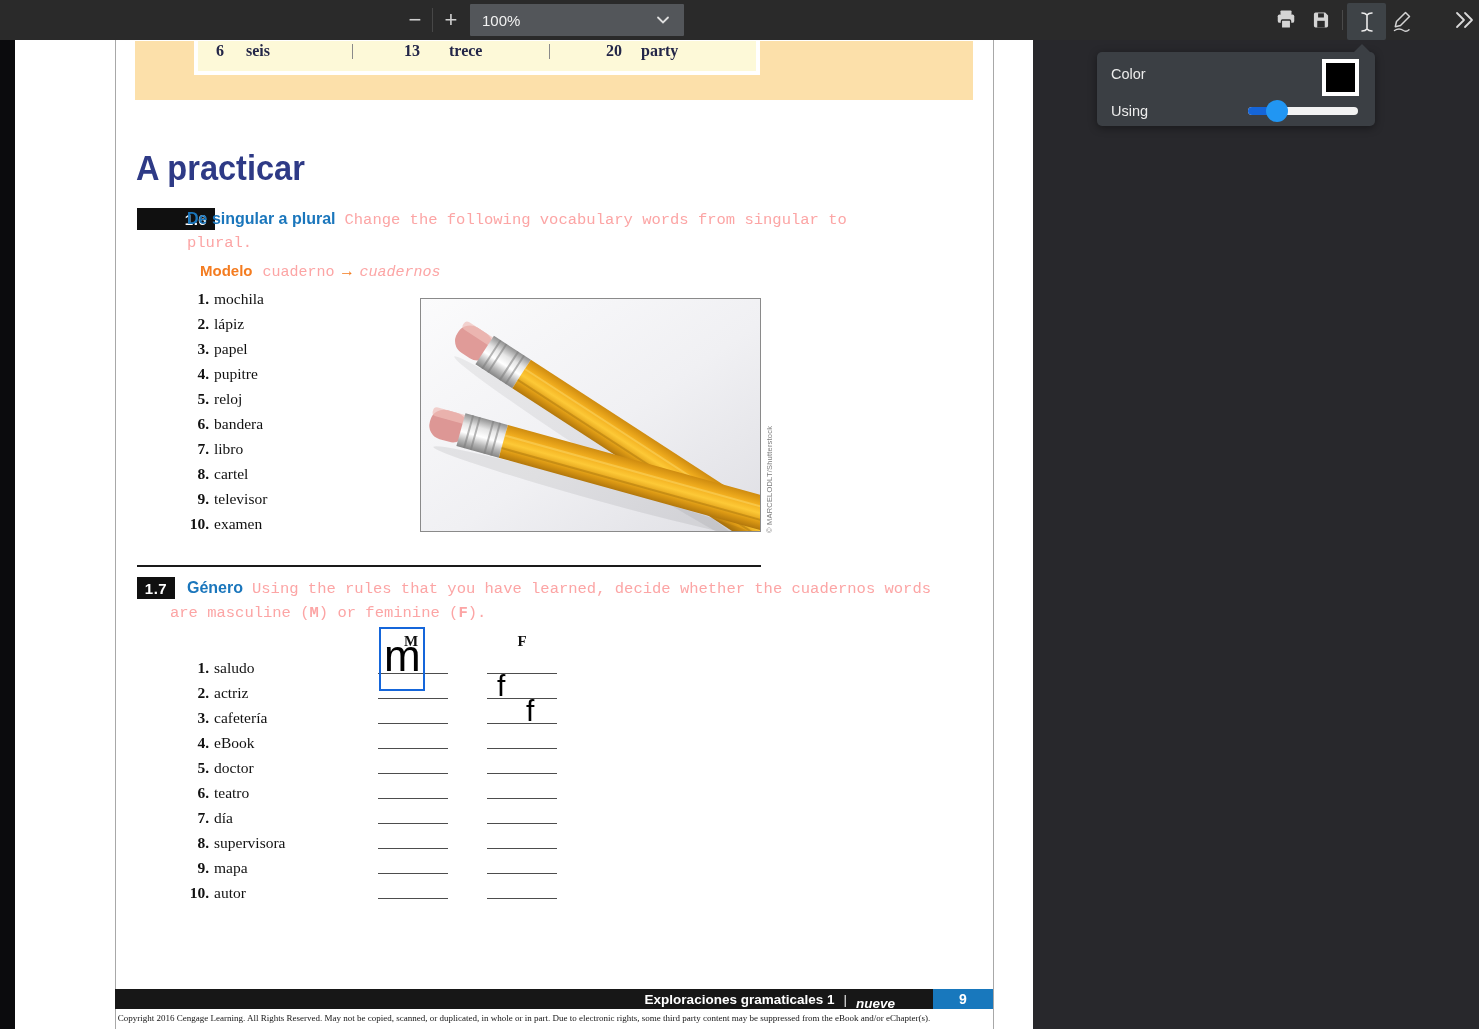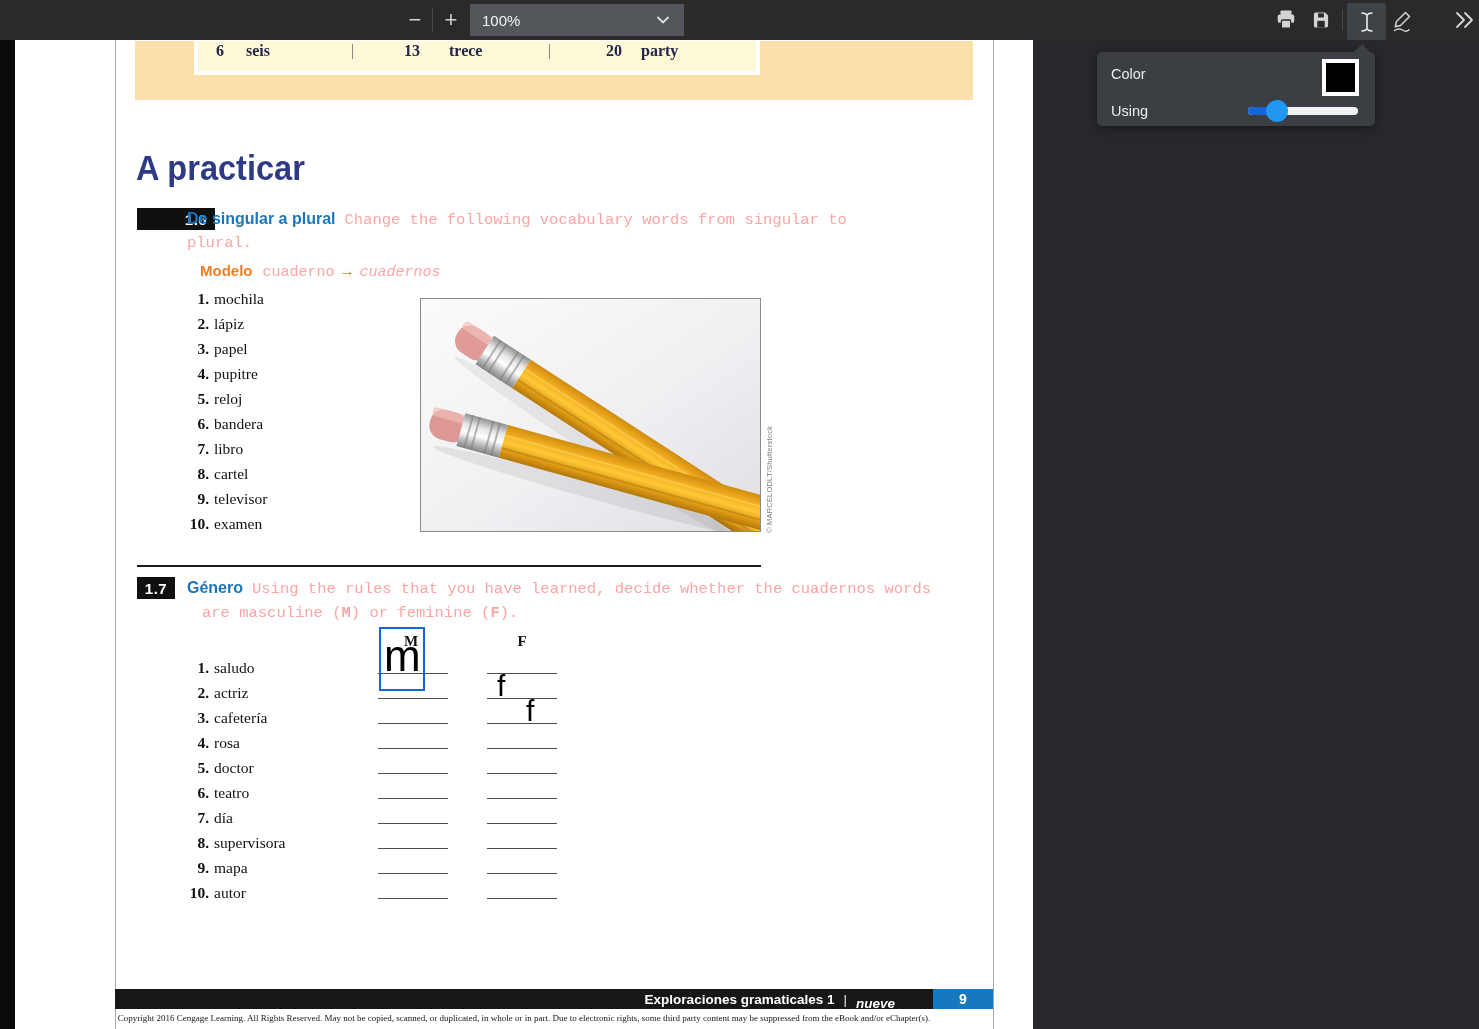--- a/index.html
+++ b/index.html
@@ -267,39 +267,39 @@
     </svg>
   </div>
   <div class="abs credit">© MARCELODLT/Shutterstock</div>
 
   <div class="abs rule"></div>
 
   <div class="abs exbox" style="left:137px;top:577px;">1.7</div>
   <div class="abs exrow" style="left:187px;top:576px;">
     <span class="extitle">Género</span><span class="instr">Using the rules that you have learned, decide whether the cuadernos words</span>
   </div>
-  <div class="abs exrow" style="left:202px;top:600px;">
+  <div class="abs exrow" style="left:170px;top:600px;">
     <span class="instr">are masculine (</span><span class="instr" style="font-weight:bold;">M</span><span class="instr">) or feminine (</span><span class="instr" style="font-weight:bold;">F</span><span class="instr">).</span>
   </div>
 
   <div class="abs colhead" style="left:400px;top:634px;">M</div>
   <div class="abs colhead" style="left:511px;top:634px;">F</div>
 
   <div class="abs vlist" style="left:172px;top:655px;width:230px;">
       <div class="vrow">
       <span class="vnum">1.</span><span class="vword">saludo</span>
     </div>
       <div class="vrow">
       <span class="vnum">2.</span><span class="vword">actriz</span>
     </div>
       <div class="vrow">
       <span class="vnum">3.</span><span class="vword">cafetería</span>
     </div>
       <div class="vrow">
-      <span class="vnum">4.</span><span class="vword">rosa</span>
+      <span class="vnum">4.</span><span class="vword">eBook</span>
     </div>
       <div class="vrow">
       <span class="vnum">5.</span><span class="vword">doctor</span>
     </div>
       <div class="vrow">
       <span class="vnum">6.</span><span class="vword">teatro</span>
     </div>
       <div class="vrow">
       <span class="vnum">7.</span><span class="vword">día</span>
     </div>

